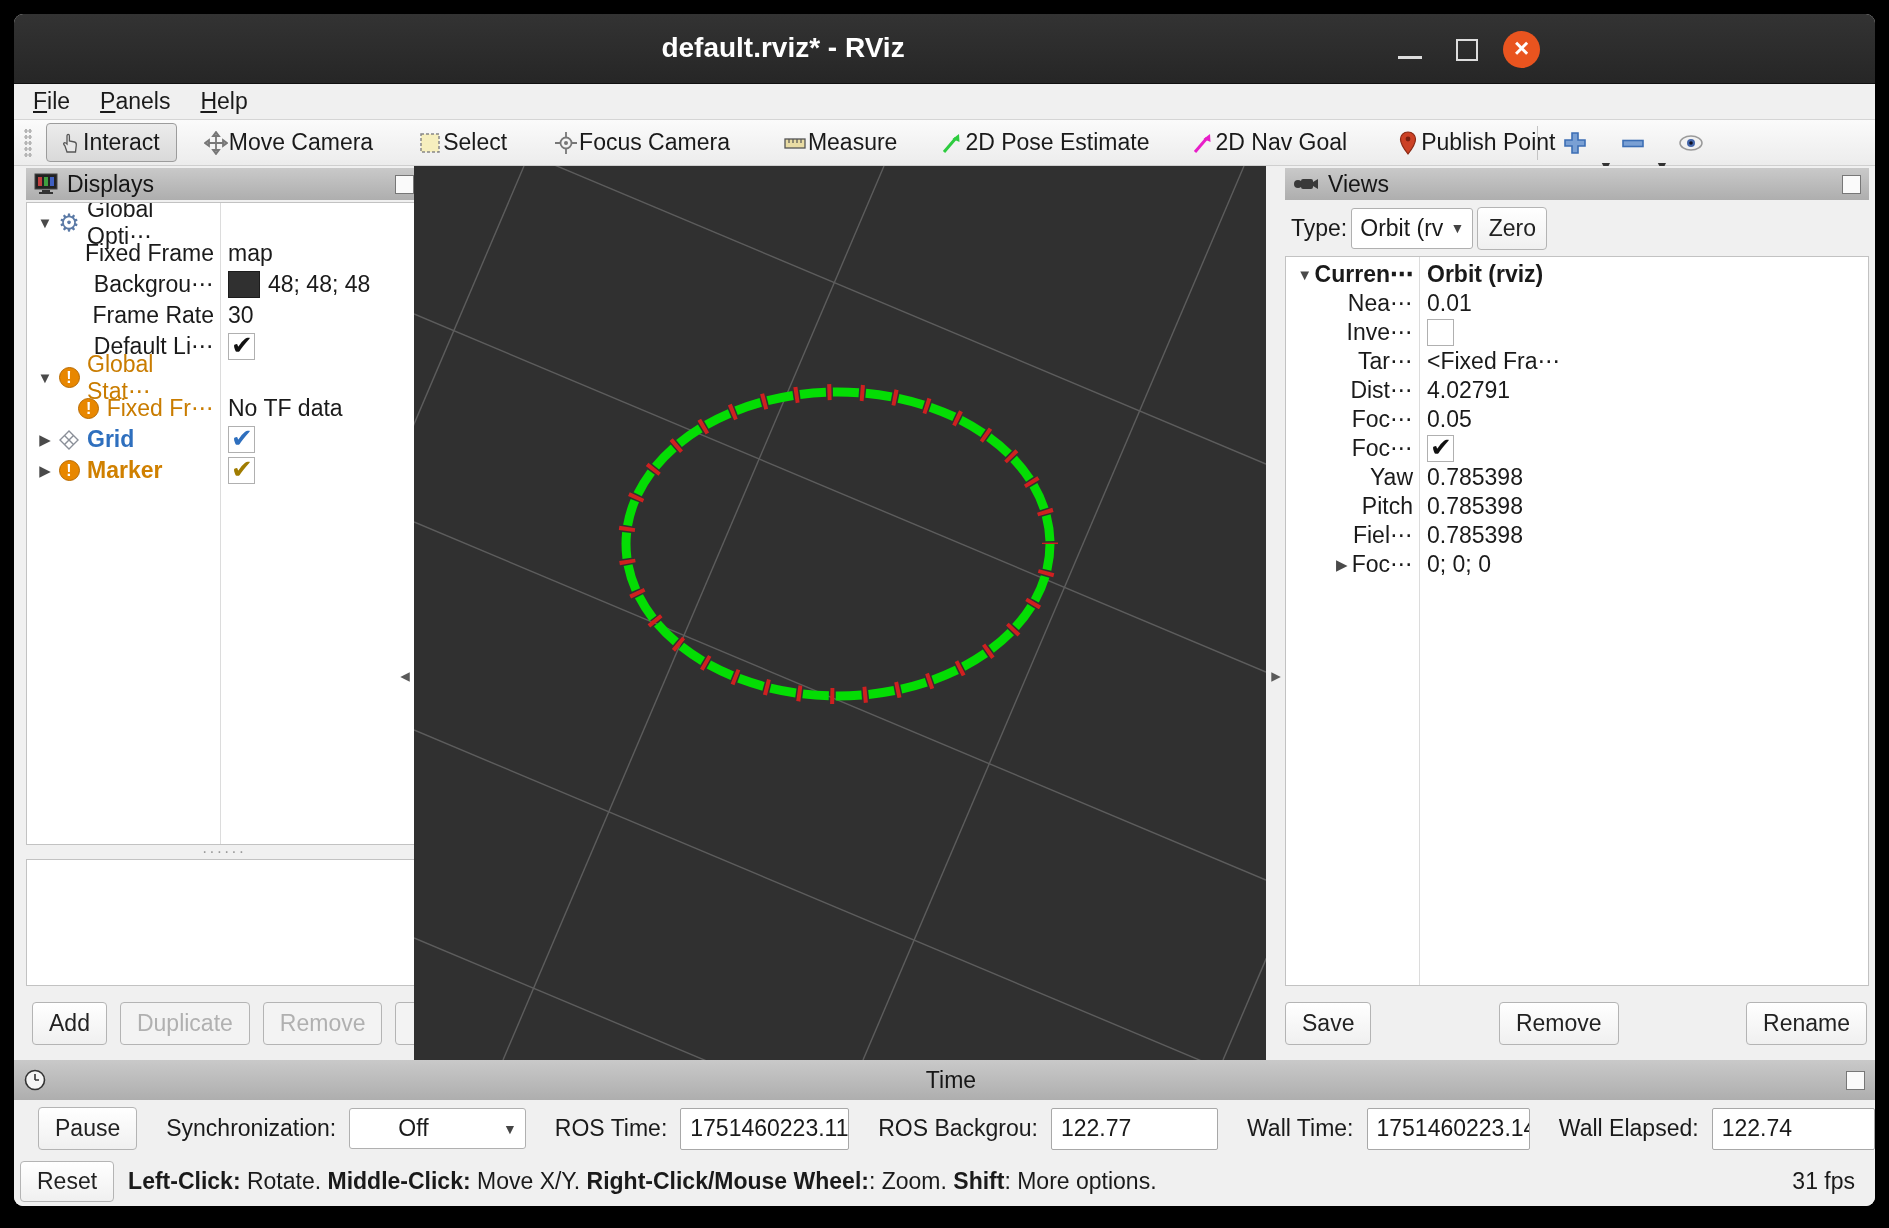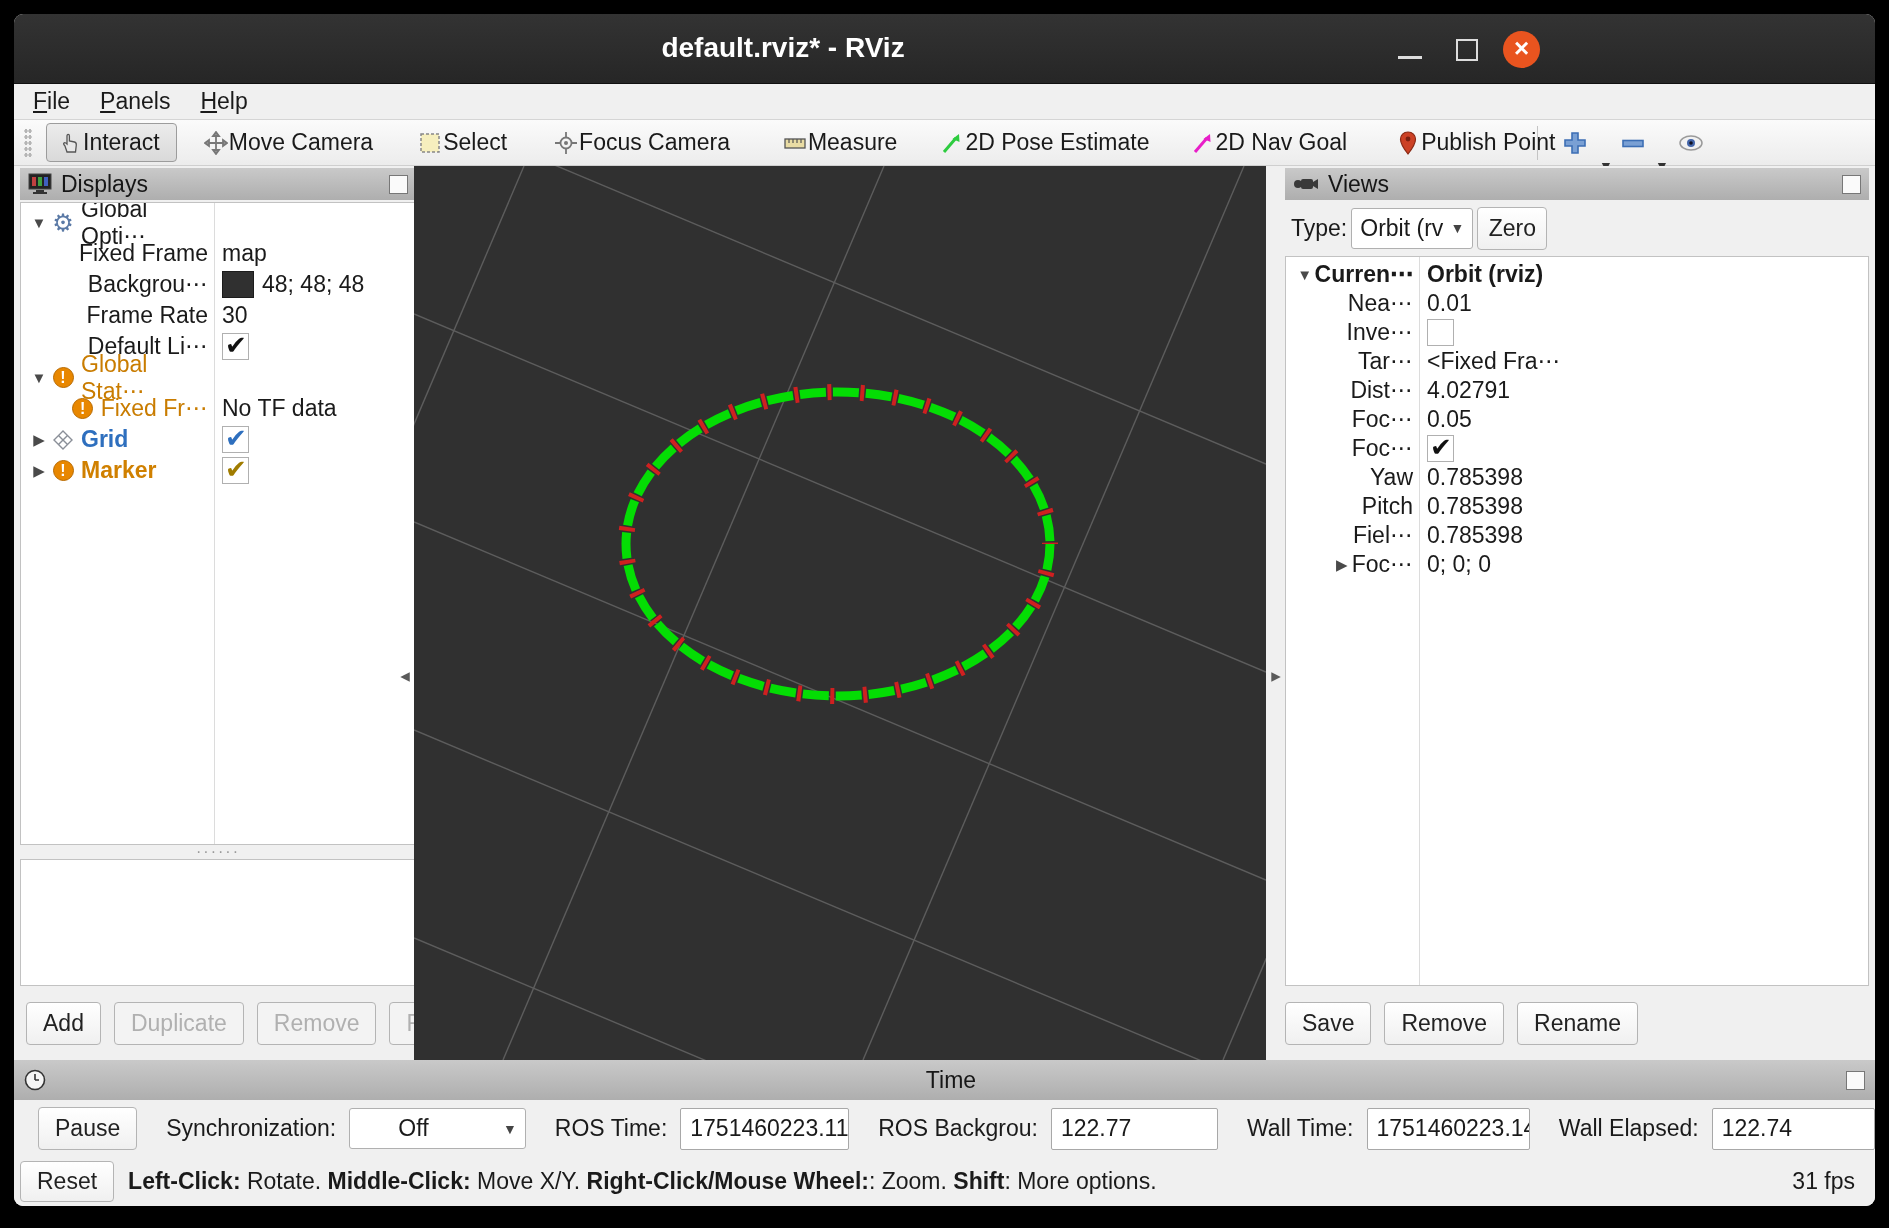--- a/index.html
+++ b/index.html
@@ -31,21 +31,21 @@
   .tool.active{background:linear-gradient(#ececec,#d9d9d9);border:1px solid #9c9c9c;border-radius:4px;
     padding:5px 16px 5px 10px;}
   .ticon{display:inline-flex;width:26px;height:26px;align-items:center;justify-content:center;}
   .tb-right{position:absolute;left:1523px;top:0;height:46px;display:flex;align-items:center;}
   .tb-sep{width:1px;height:34px;background:#c4c4c4;margin-right:22px;}
   .tb-sq{width:30px;height:30px;display:flex;align-items:center;justify-content:center;margin-right:28px;}
   .dd-arrow{position:absolute;top:38px;font-size:14px;color:#333;}
   
   .main{position:absolute;left:0;top:152px;width:100%;height:894px;background:#f0f0f0;}
   .panel{position:absolute;top:0;height:100%;}
-  .panel-left{left:6px;width:396px;}
+  .panel-left{left:12px;width:396px;}
   .panel-right{left:1271px;width:584px;}
   .phdr{position:absolute;left:0;top:2px;width:100%;height:32px;
     background:linear-gradient(#c9c9c9,#aeaeae);display:flex;align-items:center;padding:0 8px;
     font-size:23px;color:#161616;}
   .phdr .ptitle{margin-left:9px;flex:1;}
   .phdr-sq{width:19px;height:19px;background:#fafafa;border:1px solid #777;}
   .tree-box{position:absolute;background:#fff;border:1px solid #c2c2c2;overflow:hidden;}
   .tb-left{left:0;top:36px;width:100%;height:643px;}
   .vdiv{position:absolute;top:0;bottom:0;width:1px;background:#dcdcdc;}
   .trow{display:flex;align-items:center;height:31px;font-size:23px;color:#1a1a1a;position:relative;}
@@ -67,21 +67,21 @@
   .chk{width:27px;height:27px;background:#fff;border:1px solid #b0b0b0;position:relative;flex:none;}
   .chk[data-checked="true"]::after{content:"✔";position:absolute;left:2px;top:-4px;font-size:26px;font-weight:bold;}
   .chk-black[data-checked="true"]::after{color:#111;}
   .chk-blue[data-checked="true"]::after{color:#2e6fbe;}
   .chk-olive[data-checked="true"]::after{color:#a07c00;}
   .swatch{width:32px;height:27px;background:#303030;border:1px solid #1c1c1c;flex:none;}
   .splitter{position:absolute;left:0;top:681px;width:100%;height:10px;display:flex;align-items:center;justify-content:center;}
   .splitter::after{content:"······";color:#9a9a9a;font-size:16px;letter-spacing:2px;line-height:6px;}
   .desc-box{position:absolute;left:0;top:693px;width:100%;height:127px;background:#fff;border:1px solid #c2c2c2;}
   .btnrow{position:absolute;left:0;top:836px;width:100%;display:flex;gap:13px;}
-  .btnrow.right-align{justify-content:flex-start;}
+  .btnrow.right-align{justify-content:space-between;}
   .btn{height:43px;background:linear-gradient(#ffffff,#f0f0f0);border:1px solid #b4b4b4;border-radius:4px;
     font-size:23px;color:#222;padding:0 16px;display:flex;align-items:center;justify-content:center;white-space:nowrap;}
   .btn.disabled{color:#b0b0b0;background:#f3f3f3;}
   
   .typerow{position:absolute;left:0;top:38px;width:100%;height:48px;display:flex;align-items:center;
     font-size:23px;color:#1a1a1a;gap:4px;padding-left:6px;}
   .combo{height:41px;background:#fff;border:1px solid #b0b0b0;border-radius:3px;display:flex;align-items:center;
     padding:0 8px;gap:6px;}
   .combo .cval{overflow:hidden;white-space:nowrap;}
   .combo .carr{font-size:14px;color:#444;flex:none;}

